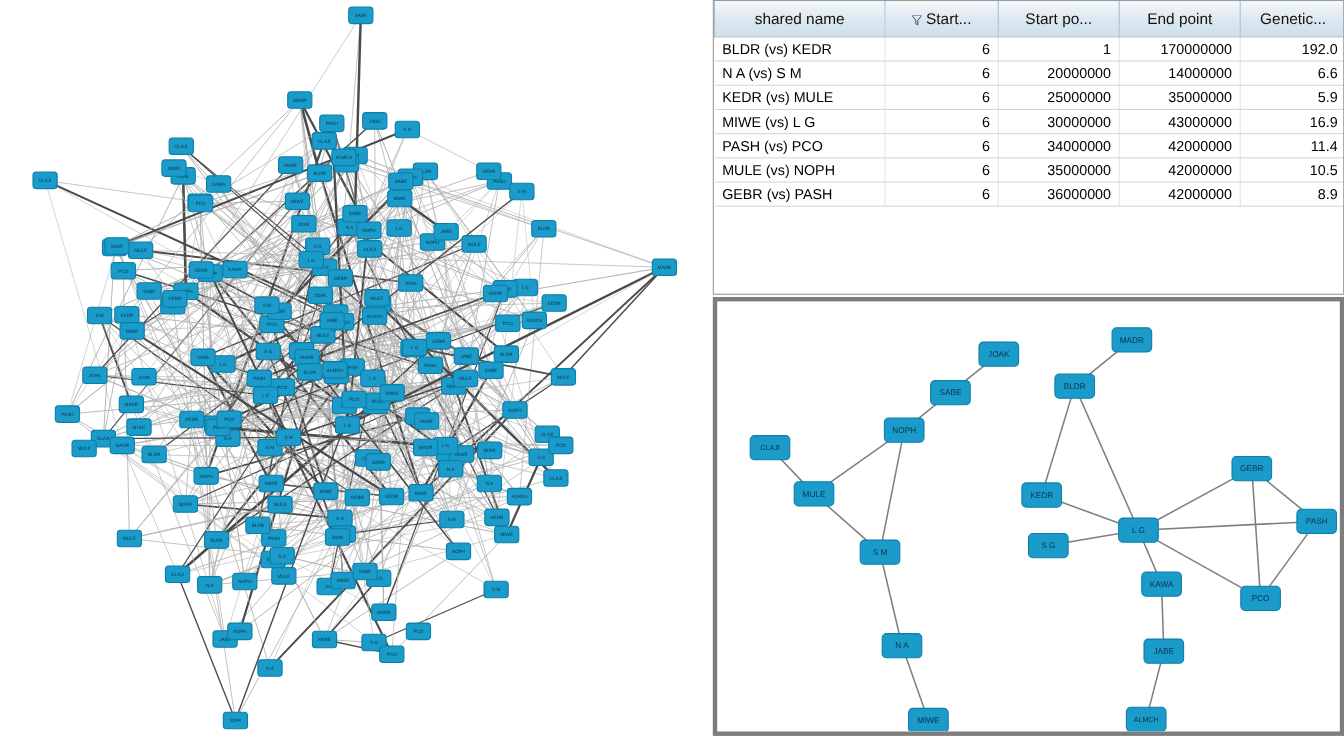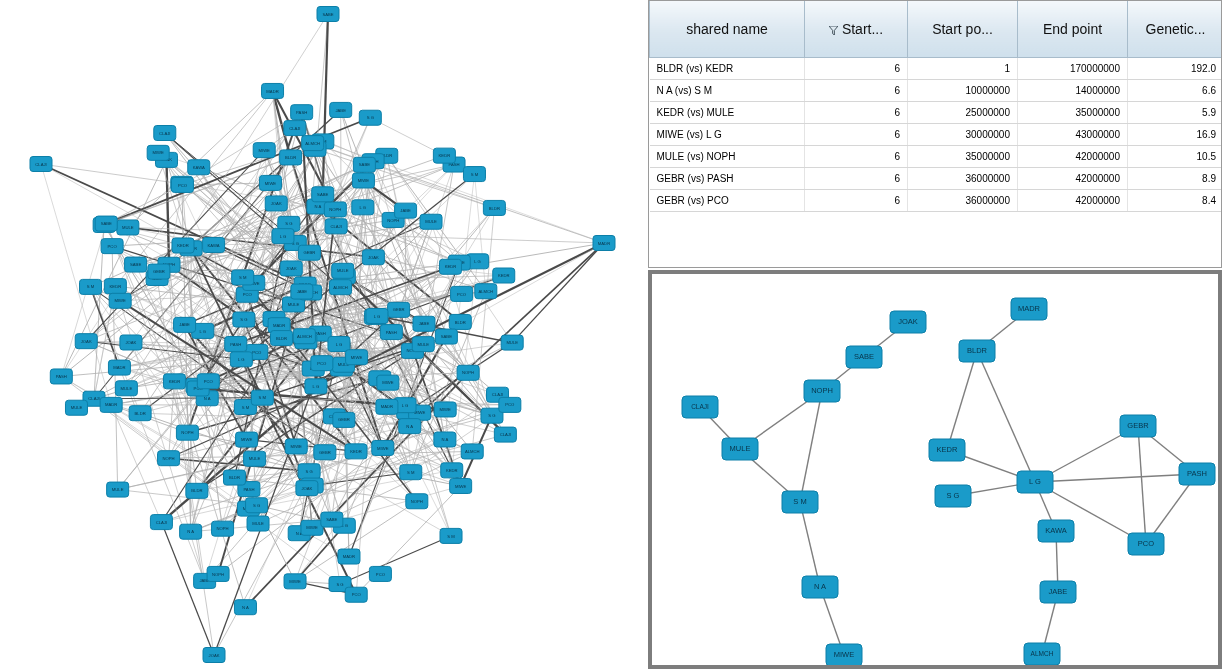--- a/index.html
+++ b/index.html
@@ -47,33 +47,33 @@
     table-layout: fixed;
   }
   #table-panel thead th {
     background: linear-gradient(to bottom, #f4f8fb 0%, #dbe7f0 55%, #cfe0ec 100%);
     border: 1px solid #a8bccb;
     border-top: none;
     height: 24px;
     font-weight: normal;
     font-size: 14px;
     color: #111;
-    padding: 16px 6px;
+    padding: 4px 6px;
     text-align: center;
     white-space: nowrap;
     overflow: hidden;
   }
   #table-panel thead th.num { text-align: center; }
   #table-panel tbody td {
     border-bottom: 1px solid #d6d6d6;
     border-right: 1px solid #e4e4e4;
     height: 21px;
     padding: 0 7px;
     color: #000;
-    font-size: 10px;
+    font-size: 13px;
     white-space: nowrap;
     overflow: hidden;
   }
   #table-panel tbody td.r { text-align: right; }
   #table-panel tbody td.l { text-align: left; }
   #table-panel tbody tr:nth-child(odd) { background: #ffffff; }
   #table-panel tbody tr:nth-child(even) { background: #ffffff; }
   .filter-glyph {
     display: inline-block;
     width: 9px;
@@ -1441,58 +1441,58 @@
           <tr>
             <td class="l">BLDR (vs) KEDR</td>
             <td class="r">6</td>
             <td class="r">1</td>
             <td class="r">170000000</td>
             <td class="r">192.0</td>
           </tr>
           <tr>
             <td class="l">N A (vs) S M</td>
             <td class="r">6</td>
-            <td class="r">10000000</td>
+            <td class="r">20000000</td>
             <td class="r">14000000</td>
             <td class="r">6.6</td>
           </tr>
           <tr>
             <td class="l">KEDR (vs) MULE</td>
             <td class="r">6</td>
             <td class="r">25000000</td>
             <td class="r">35000000</td>
             <td class="r">5.9</td>
           </tr>
           <tr>
             <td class="l">MIWE (vs) L G</td>
             <td class="r">6</td>
             <td class="r">30000000</td>
             <td class="r">43000000</td>
             <td class="r">16.9</td>
           </tr>
           <tr>
+            <td class="l">PASH (vs) PCO</td>
+            <td class="r">6</td>
+            <td class="r">34000000</td>
+            <td class="r">42000000</td>
+            <td class="r">11.4</td>
+          </tr>
+          <tr>
             <td class="l">MULE (vs) NOPH</td>
             <td class="r">6</td>
             <td class="r">35000000</td>
             <td class="r">42000000</td>
             <td class="r">10.5</td>
           </tr>
           <tr>
             <td class="l">GEBR (vs) PASH</td>
             <td class="r">6</td>
             <td class="r">36000000</td>
             <td class="r">42000000</td>
             <td class="r">8.9</td>
-          </tr>
-          <tr>
-            <td class="l">GEBR (vs) PCO</td>
-            <td class="r">6</td>
-            <td class="r">36000000</td>
-            <td class="r">42000000</td>
-            <td class="r">8.4</td>
           </tr>
         </tbody>
     </table>
   </div>
 
   <div id="sub-network">
     <svg width="566" height="391" viewBox="0 0 566 391">
       <g id="sub-edges">
           <line x1="256" y1="48" x2="212" y2="83" class="edge" stroke-width="1.4"></line>
           <line x1="212" y1="83" x2="170" y2="117" class="edge" stroke-width="1.4"></line>

